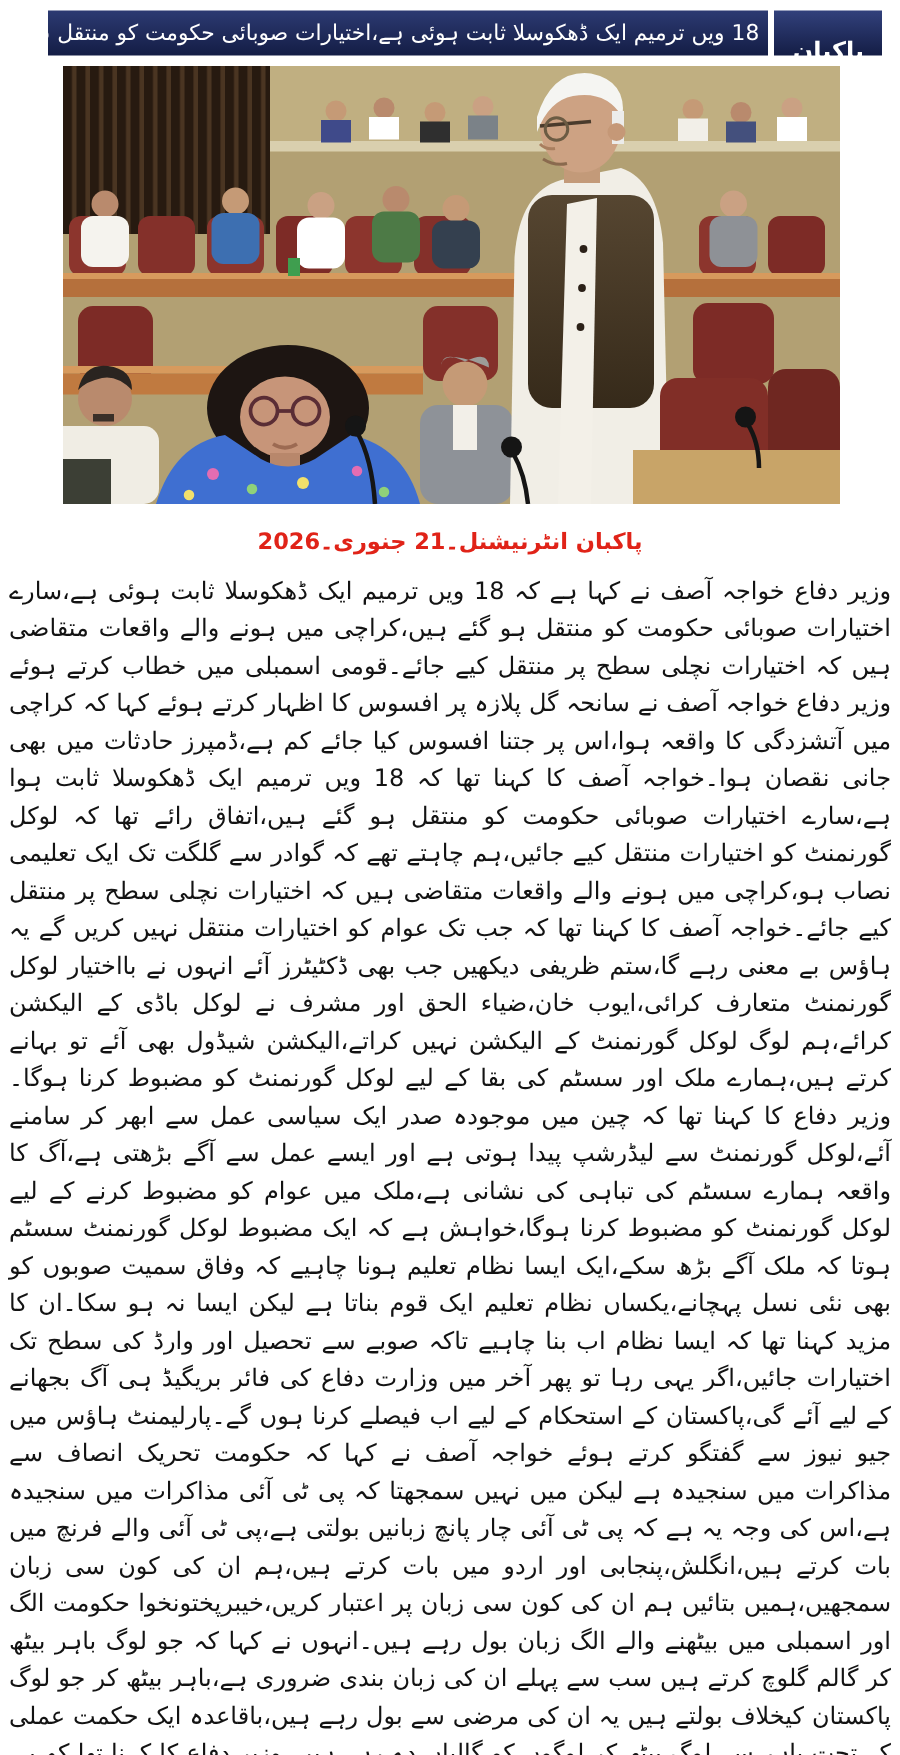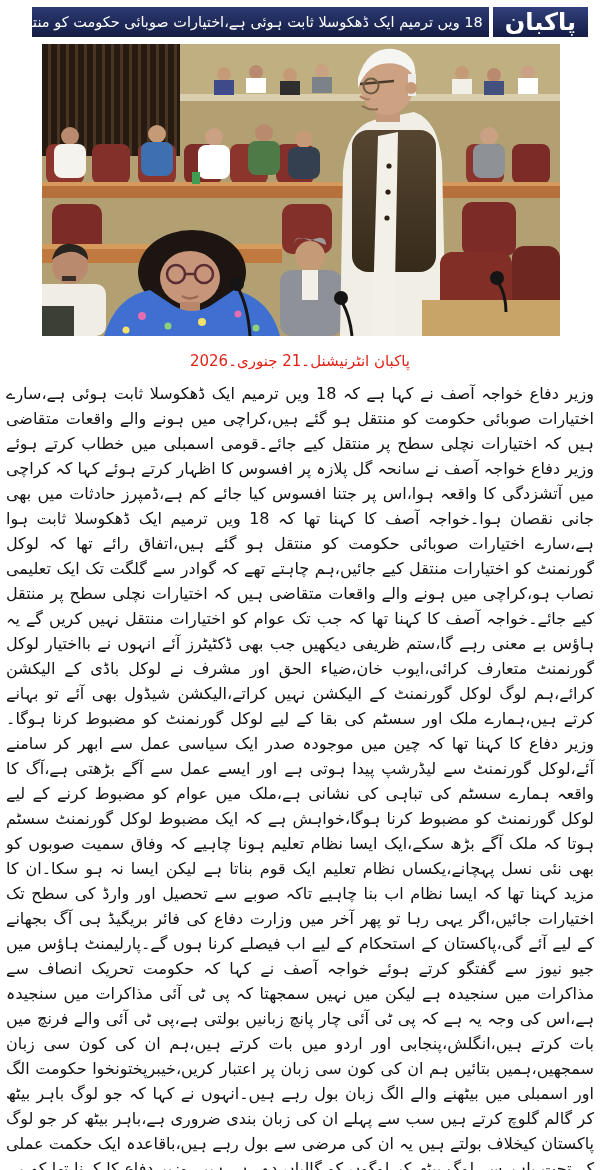--- a/index.html
+++ b/index.html
@@ -15,23 +15,23 @@
     display:flex;
     flex-direction:row-reverse;      
     gap:4px;
     margin:7px 12px 0 32px;
     height:30px;
   }
   .logo-box{
     background:linear-gradient(#32417c,#141d45);
     color:#ffffff;
     font-weight:bold;
-    font-size:24px;
+    font-size:16px;
     line-height:30px;
-    padding:0 12px;
+    padding:12px 12px;
     white-space:nowrap;
     direction:rtl;
   }
   .headline-box{
     flex:1;
     background:linear-gradient(#2c3a72,#141d45);
     color:#ffffff;
     font-size:14.5px;
     line-height:30px;
     text-align:center;
@@ -50,21 +50,21 @@
     background:#b2a073;
   }
   .photo svg{display:block;}
 
   
   .dateline{
     margin-top:14px;
     text-align:center;
     direction:rtl;
     color:#e02318;
-    font-weight:normal;
+    font-weight:bold;
     font-size:15px;
     line-height:22px;
   }
 
   
   .article{
     margin:9px 6px 20px 6px;
     direction:rtl;
     text-align:justify;
     font-size:16px;

